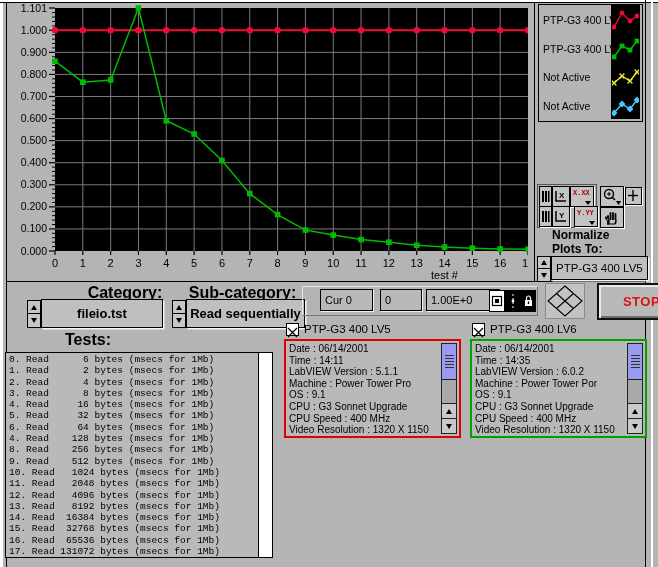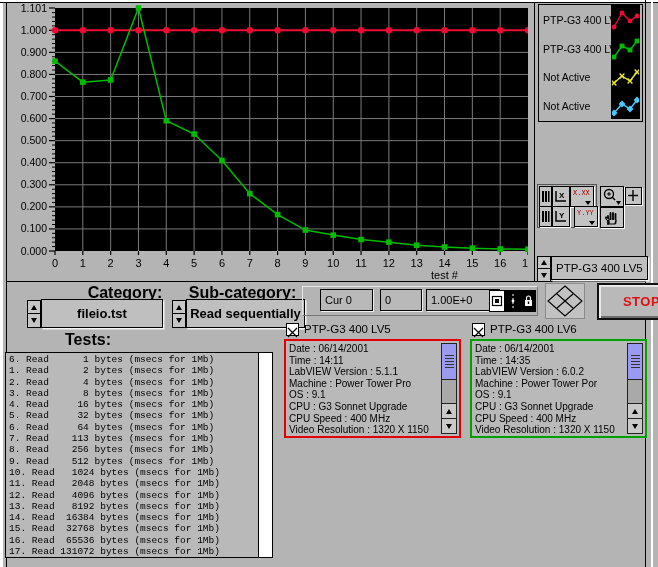--- a/index.html
+++ b/index.html
@@ -19,21 +19,21 @@
   
   #legend{left:538px;top:4px;width:103px;height:116px;border:1px solid #000;background:#b4b4b4;}
   .legend-row{position:absolute;left:0;width:101px;height:29px;}
   .legend-label{position:absolute;left:4px;top:8px;font-size:10.5px;white-space:nowrap;}
   .legend-strip{position:absolute;left:72px;top:0;width:29px;height:114px;background:#000;}
   .legend-sample{position:absolute;left:73px;top:2px;}
 
   
   .pal-box{left:537px;top:184px;width:58px;height:42px;border:1px solid #555;}
   .pbtn{position:absolute;background:#c3c3c3;border:1px solid #000;box-shadow:1px 1px 0 #fff;}
-  .fmt-txt{font-size:7px;font-weight:normal;color:#b00000;font-family:"Liberation Mono",monospace;
+  .fmt-txt{font-size:7px;font-weight:bold;color:#b00000;font-family:"Liberation Mono",monospace;
            position:absolute;left:2px;top:2px;letter-spacing:0px;}
   .fmt-arrow{position:absolute;right:2px;bottom:1px;width:0;height:0;
              border-left:3px solid transparent;border-right:3px solid transparent;border-top:4px solid #000;}
 
   
   #normalize-label{left:552px;top:228px;font-size:12px;font-weight:bold;line-height:14px;}
   .spinner{width:12px;background:#c6c6c6;border:1px solid #000;}
   .spin-half{height:50%;display:flex;align-items:center;justify-content:center;border-bottom:1px solid #000;box-sizing:border-box;}
   .spin-half:last-child{border-bottom:none;}
   .tri-up{width:0;height:0;border-left:3px solid transparent;border-right:3px solid transparent;border-bottom:5px solid #000;}
@@ -359,20 +359,24 @@
       <line x1="2" y1="7.5" x2="12" y2="7.5" stroke="#000" stroke-width="1.4"></line>
     </svg>
   </div>
   <div class="pbtn" style="left:600px;top:207px;width:22px;height:19px;">
     <svg width="22" height="19">
       <path d="M7,16 L7,8 M9.5,15 L9.5,5 M12,15 L12,5 M14.5,15 L14.5,6" stroke="#000" stroke-width="1.8" stroke-linecap="round" fill="none"></path>
       <path d="M6,12 Q4,10 5,9 L8,11 L8,16 L14,16 L15,12" stroke="#000" stroke-width="1.2" fill="#c3c3c3"></path>
     </svg>
   </div>
 
+  <div id="normalize-label" class="abs">
+    <div>Normalize</div>
+    <div>Plots To:</div>
+  </div>
   <div class="abs spinner" style="left:537px;top:256px;height:24px;">
     <div class="spin-half">
         <div class="tri-up"></div>
       </div>
     <div class="spin-half">
         <div class="tri-down"></div>
       </div>
   </div>
   <div class="abs dropbox" style="left:551px;top:256px;width:91px;height:22px;font-size:11.5px;line-height:22px;padding-left:4px;">
     <span>PTP-G3 400 LV5</span>
@@ -433,28 +437,28 @@
       <line x1="27.5" y1="9.5" x2="10.5" y2="24.5" stroke="#000" stroke-width="1.1"></line>
     </svg>
   </div>
   <div id="stop-btn" class="abs">
     <span>STOP</span>
   </div>
 
   <div class="abs sec-label" style="left:38px;top:331px;width:100px;">Tests:</div>
   <div id="tests-list" class="abs">
     <div id="tests-items" style="position:absolute;left:0;top:1px;right:15px;">
-        <div class="test-item">6. Read      1 bytes (msecs for 1Mb)</div>
+        <div class="test-item">0. Read      6 bytes (msecs for 1Mb)</div>
         <div class="test-item">1. Read      2 bytes (msecs for 1Mb)</div>
         <div class="test-item">2. Read      4 bytes (msecs for 1Mb)</div>
         <div class="test-item">3. Read      8 bytes (msecs for 1Mb)</div>
         <div class="test-item">4. Read     16 bytes (msecs for 1Mb)</div>
         <div class="test-item">5. Read     32 bytes (msecs for 1Mb)</div>
         <div class="test-item">6. Read     64 bytes (msecs for 1Mb)</div>
-        <div class="test-item">7. Read    113 bytes (msecs for 1Mb)</div>
+        <div class="test-item">4. Read    128 bytes (msecs for 1Mb)</div>
         <div class="test-item">8. Read    256 bytes (msecs for 1Mb)</div>
         <div class="test-item">9. Read    512 bytes (msecs for 1Mb)</div>
         <div class="test-item">10. Read   1024 bytes (msecs for 1Mb)</div>
         <div class="test-item">11. Read   2048 bytes (msecs for 1Mb)</div>
         <div class="test-item">12. Read   4096 bytes (msecs for 1Mb)</div>
         <div class="test-item">13. Read   8192 bytes (msecs for 1Mb)</div>
         <div class="test-item">14. Read  16384 bytes (msecs for 1Mb)</div>
         <div class="test-item">15. Read  32768 bytes (msecs for 1Mb)</div>
         <div class="test-item">16. Read  65536 bytes (msecs for 1Mb)</div>
         <div class="test-item">17. Read 131072 bytes (msecs for 1Mb)</div>

